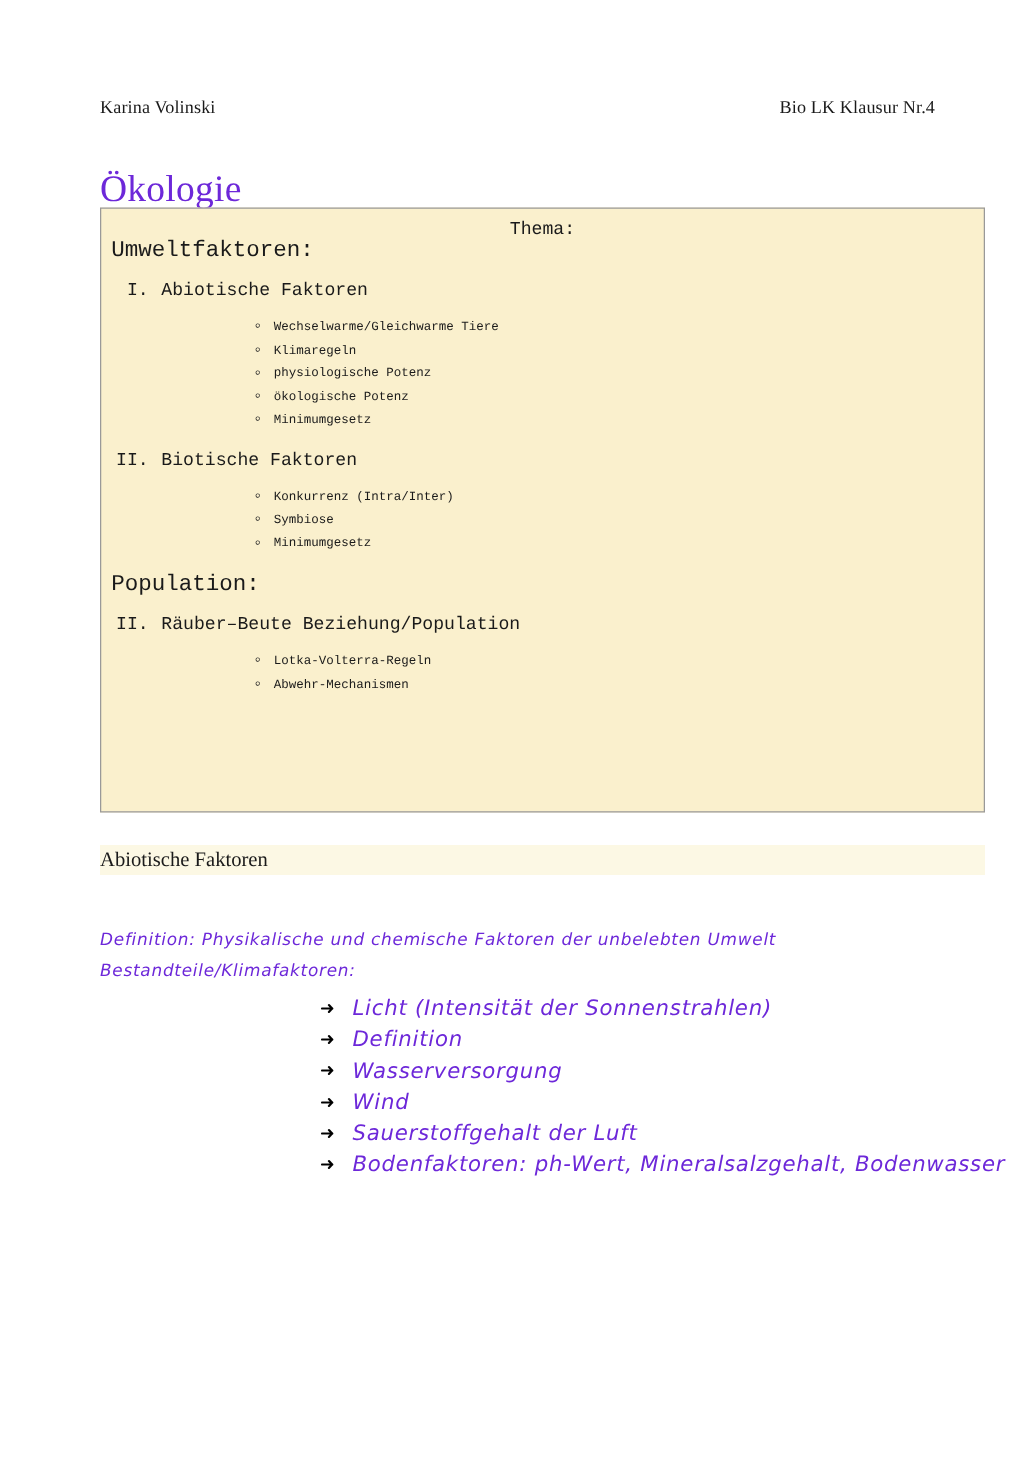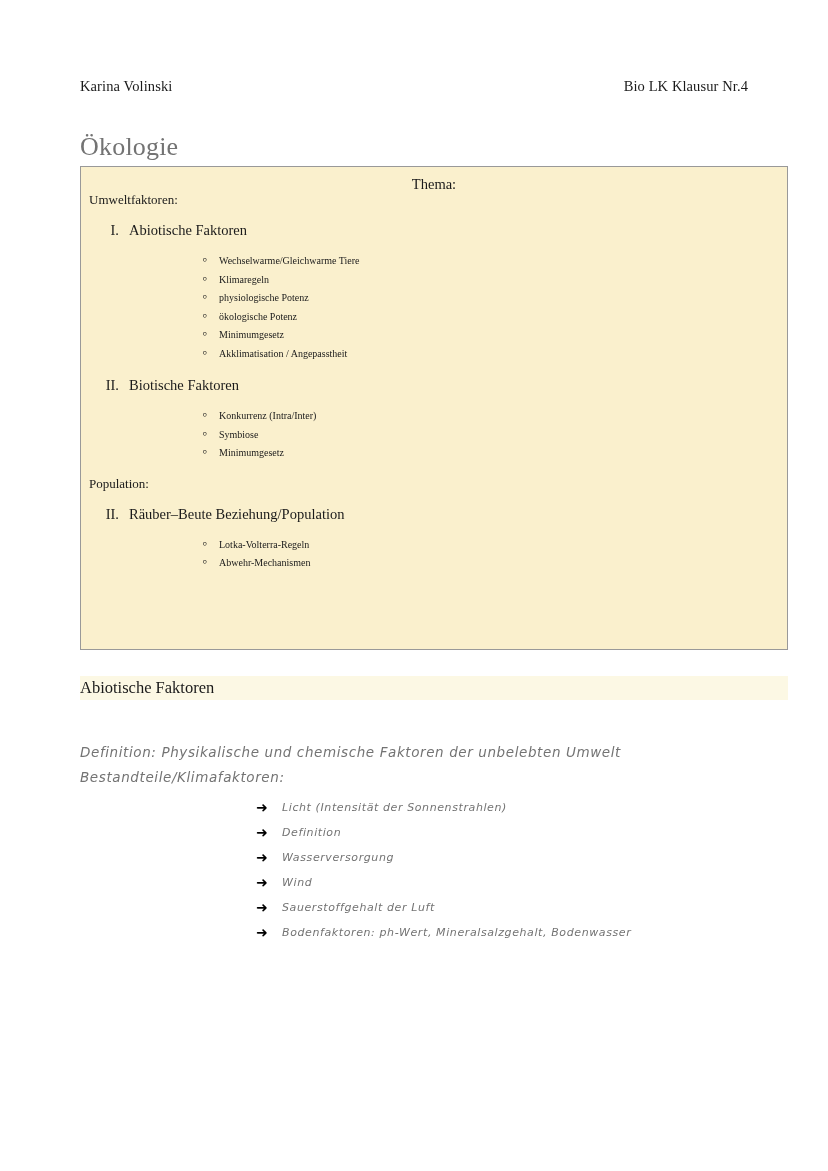--- a/index.html
+++ b/index.html
@@ -30,48 +30,49 @@
     display: flex;
     justify-content: space-between;
     align-items: flex-start;
     font-size: 14.5px;
     letter-spacing: 0.1px;
   }
   .doc-title {
     position: absolute;
     left: 80px;
     top: 115px;
-    font-size: 26px;
-    color: #737373;
+    font-size: 30px;
+    color: #6d28d9;
     font-weight: normal;
     letter-spacing: 0.2px;
   }
   .toc-box {
     position: absolute;
     left: 80px;
     top: 166px;
     width: 708px;
     height: 484px;
     background: #faf0cd;
     border: 1px solid #999999;
     box-sizing: border-box;
+    font-family: Liberation Mono, monospace;
   }
   .toc-thema {
     text-align: center;
     font-size: 14.5px;
     margin-top: 9px;
   }
   .toc-inner {
     padding: 0 0 0 4px;
     font-size: 14.5px;
   }
   .toc-label {
     margin-left: 4px;
     margin-top: -1px;
-    font-size: 13px;
+    font-size: 18px;
   }
   .roman-list {
     list-style: none;
     margin: 14px 0 0 0;
     padding: 0;
   }
   .roman-item {
     margin-bottom: 2px;
   }
   .roman-head {
@@ -120,36 +121,36 @@
   }
   .body-block {
     position: absolute;
     left: 80px;
     top: 744px;
     width: 700px;
     font-family: "DejaVu Sans", sans-serif;
     font-style: italic;
     font-size: 13.5px;
     letter-spacing: 0.6px;
-    color: #737373;
+    color: #6d28d9;
   }
   .body-line {
     margin-bottom: 9px;
     white-space: nowrap;
   }
   .arrow-list {
     list-style: none;
     margin: 10px 0 0 0;
     padding: 0;
   }
   .arrow-item {
     position: relative;
     padding-left: 202px;
     line-height: 25px;
-    font-size: 11px;
+    font-size: 17px;
     white-space: nowrap;
   }
   .arrow-item::before {
     content: "\279C";
     position: absolute;
     left: 176px;
     font-style: normal;
     font-size: 14px;
     color: #000;
   }
@@ -176,21 +177,20 @@
           <div class="roman-head">
             <span class="roman-num">I.</span>
             <span>Abiotische Faktoren</span>
           </div>
           <ul class="circle-list">
             <li class="circle-item">Wechselwarme/Gleichwarme Tiere</li>
             <li class="circle-item">Klimaregeln</li>
             <li class="circle-item">physiologische Potenz</li>
             <li class="circle-item">ökologische Potenz</li>
             <li class="circle-item">Minimumgesetz</li>
-            <li class="circle-item">Akklimatisation / Angepasstheit</li>
           </ul>
           <div class="gap-after-list"></div>
         </li>
 
         <li class="roman-item">
           <div class="roman-head">
             <span class="roman-num">II.</span>
             <span>Biotische Faktoren</span>
           </div>
           <ul class="circle-list">

